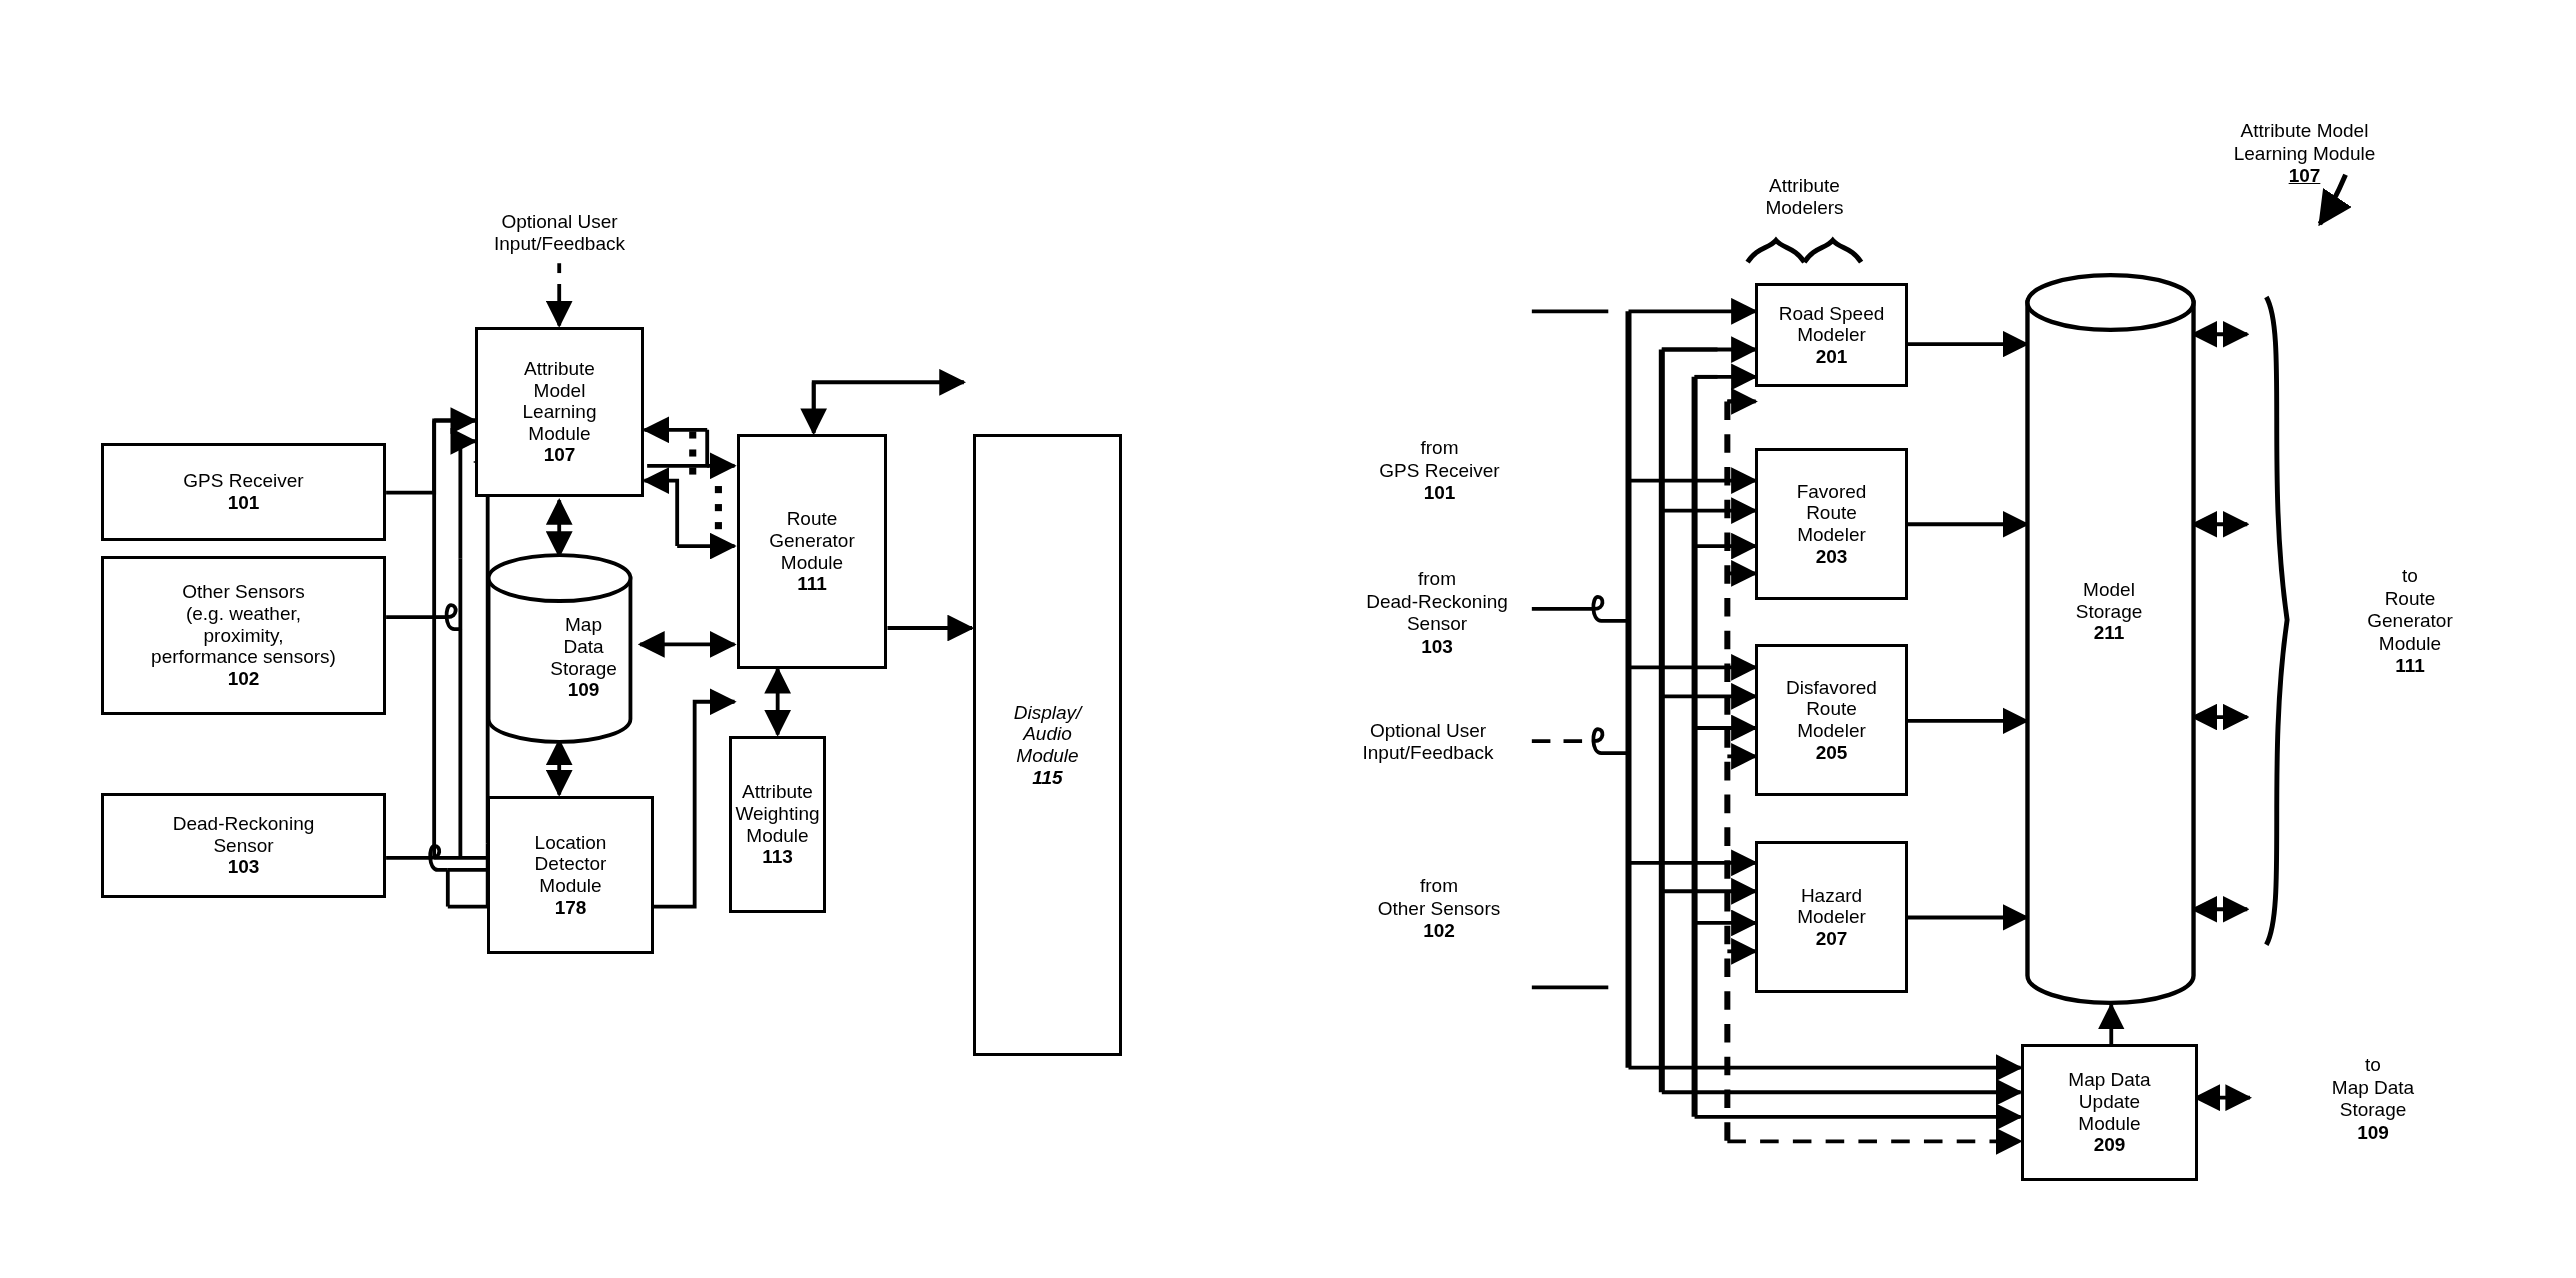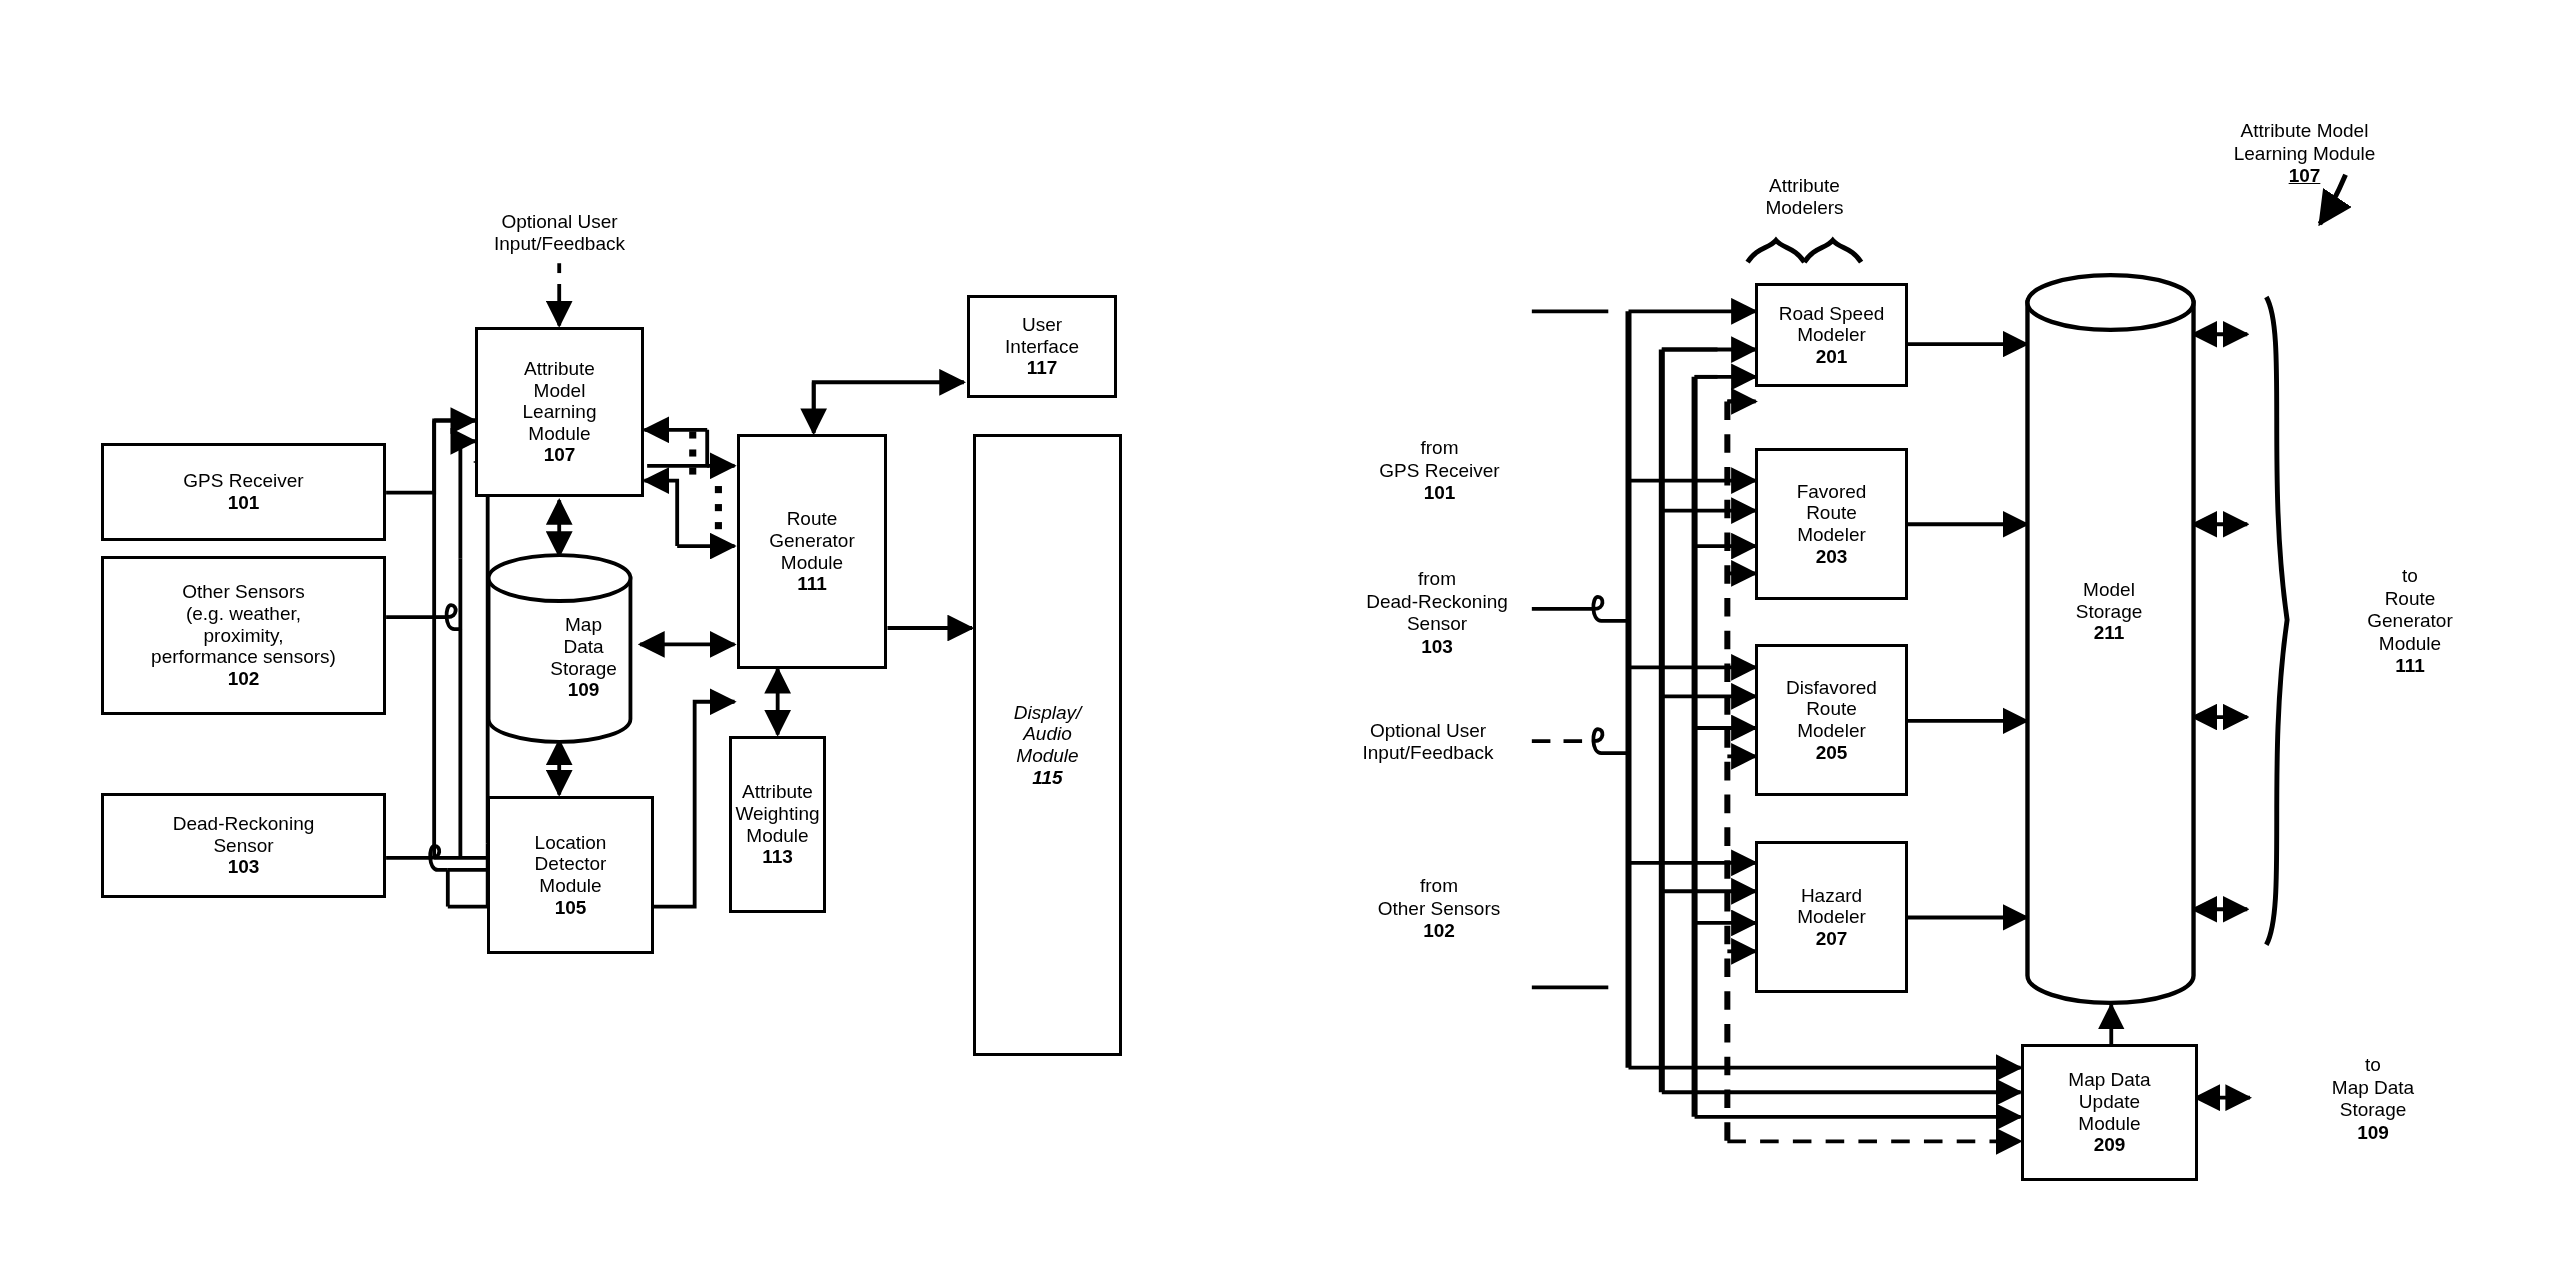--- a/index.html
+++ b/index.html
@@ -217,21 +217,21 @@
     <span class="t">Map
 Data
 Storage</span>
     <span class="num">109</span>
   </div>
 
   <div class="box f42" style="left:475px;top:796px;width:167px;height:158px;margin-left:12px;">
     <span class="t">Location
 Detector
 Module</span>
-    <span class="num">105</span>
+    <span class="num">178</span>
   </div>
 
   <div class="box f42" style="left:737px;top:434px;width:150px;height:235px;">
     <span class="t">Route
 Generator
 Module</span>
     <span class="num">111</span>
   </div>
 
   <div class="box f42" style="left:729px;top:736px;width:97px;height:177px;">
@@ -241,25 +241,20 @@
     <span class="num">113</span>
   </div>
 
   <div class="box f42" style="left:973px;top:434px;width:149px;height:622px;font-style:italic;">
     <span class="t">Display/
 Audio
 Module</span>
     <span class="num">115</span>
   </div>
 
-  <div class="box f42" style="left:967px;top:295px;width:150px;height:103px;">
-    <span class="t">User
-Interface</span>
-    <span class="num">117</span>
-  </div>
 
   <div class="lbl f42" style="left:423px;top:211px;width:273px;">Optional User
 Input/Feedback</div>
 
   <div class="box f42" style="left:1755px;top:283px;width:153px;height:104px;">
     <span class="t">Road Speed
 Modeler</span>
     <span class="num">201</span>
   </div>
 

